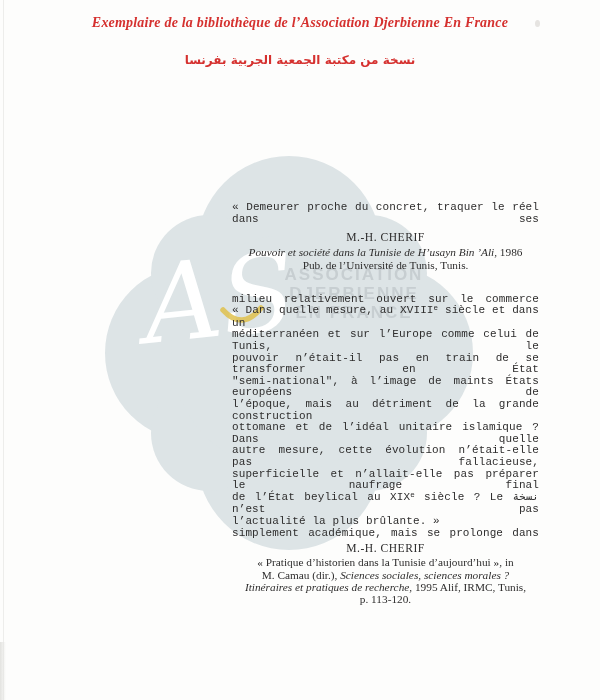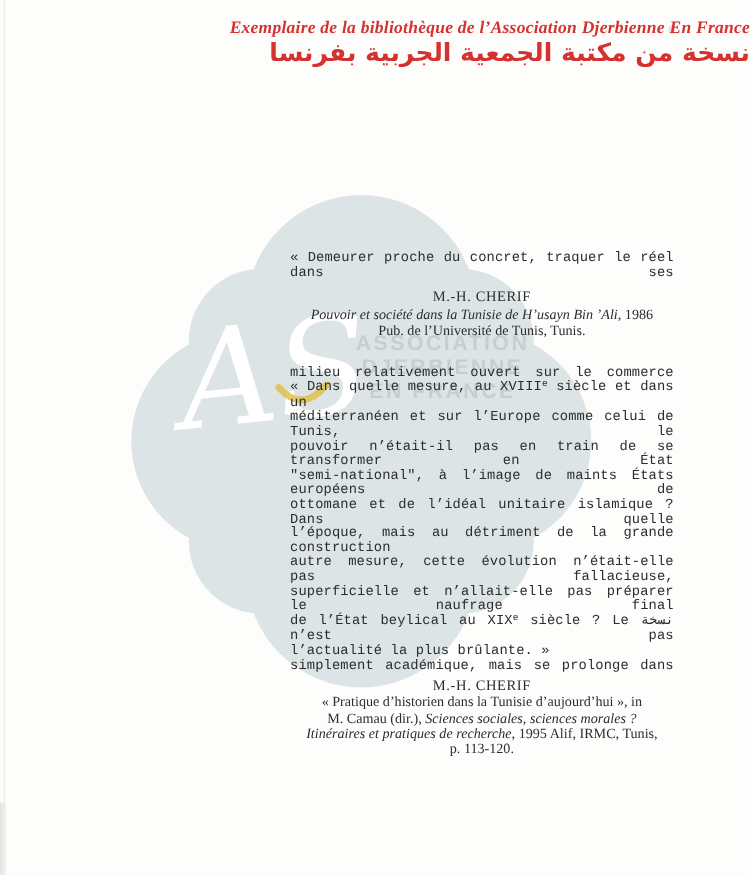--- a/index.html
+++ b/index.html
@@ -4,31 +4,31 @@
 <style>
   html,body{margin:0;padding:0;}
   .page{
     position:relative;
     width:600px;height:700px;
     background:#fdfdfc;
     overflow:hidden;
     font-family:"Liberation Serif", serif;
   }
   
-  .stamp{position:absolute;top:15px;left:0;right:0;text-align:right;z-index:3;}
+  .stamp{position:absolute;top:15px;left:0;right:0;text-align:center;z-index:3;}
   .stamp-fr{
     font-family:"Liberation Serif", serif;
     font-weight:bold;font-style:italic;
     font-size:14px;line-height:16px;
     color:#d5312f;letter-spacing:.2px;
   }
   .stamp-ar{
     font-family:"DejaVu Sans", sans-serif;
-    font-weight:bold;font-size:20px;line-height:20px;
-    color:#d5312f;direction:rtl;margin-top:1px;
+    font-weight:bold;font-size:12px;line-height:20px;
+    color:#d5312f;direction:rtl;margin-top:19px;
   }
   
   .watermark{position:absolute;left:95px;top:148px;z-index:1;}
   
   .content{
     position:absolute;left:232px;top:202px;width:307px;z-index:2;
     color:#2e2d2d;
   }
   .quote{font-size:11px;line-height:11.6px;letter-spacing:.1px;font-family:Liberation Mono, monospace;}
   .jline{text-align:justify;text-align-last:justify;}
@@ -93,22 +93,22 @@
       <div class="ref"><span class="it">Pouvoir et société dans la Tunisie de H’usayn Bin ’Ali</span><span>, 1986</span></div>
       <div class="ref">Pub. de l’Université de Tunis, Tunis.</div>
     </div>
 
     <div class="quote q2">
       <div class="jline">milieu relativement ouvert sur le commerce</div>
       <div class="jline"><span>« Dans quelle mesure, au XVIII</span><span class="sup">e</span><span> siècle et dans un</span></div>
       <div class="jline">méditerranéen et sur l’Europe comme celui de Tunis, le</div>
       <div class="jline">pouvoir n’était-il pas en train de se transformer en État</div>
       <div class="jline">"semi-national", à l’image de maints États européens de</div>
+      <div class="jline">l’époque, mais au détriment de la grande construction</div>
       <div class="jline">ottomane et de l’idéal unitaire islamique ? Dans quelle</div>
-      <div class="jline">l’époque, mais au détriment de la grande construction</div>
       <div class="jline">autre mesure, cette évolution n’était-elle pas fallacieuse,</div>
       <div class="jline">superficielle et n’allait-elle pas préparer le naufrage final</div>
       <div class="jline"><span>de l’État beylical au XIX</span><span class="sup">e</span><span> siècle ? Le نسخة n’est pas</span></div>
       <div class="jline last">l’actualité la plus brûlante. »</div>
       <div class="jline">simplement académique, mais se prolonge dans</div>
     </div>
 
     <div class="attr a2">
       <div class="author">M.-H. CHERIF</div>
       <div class="ref">« Pratique d’historien dans la Tunisie d’aujourd’hui », in</div>

